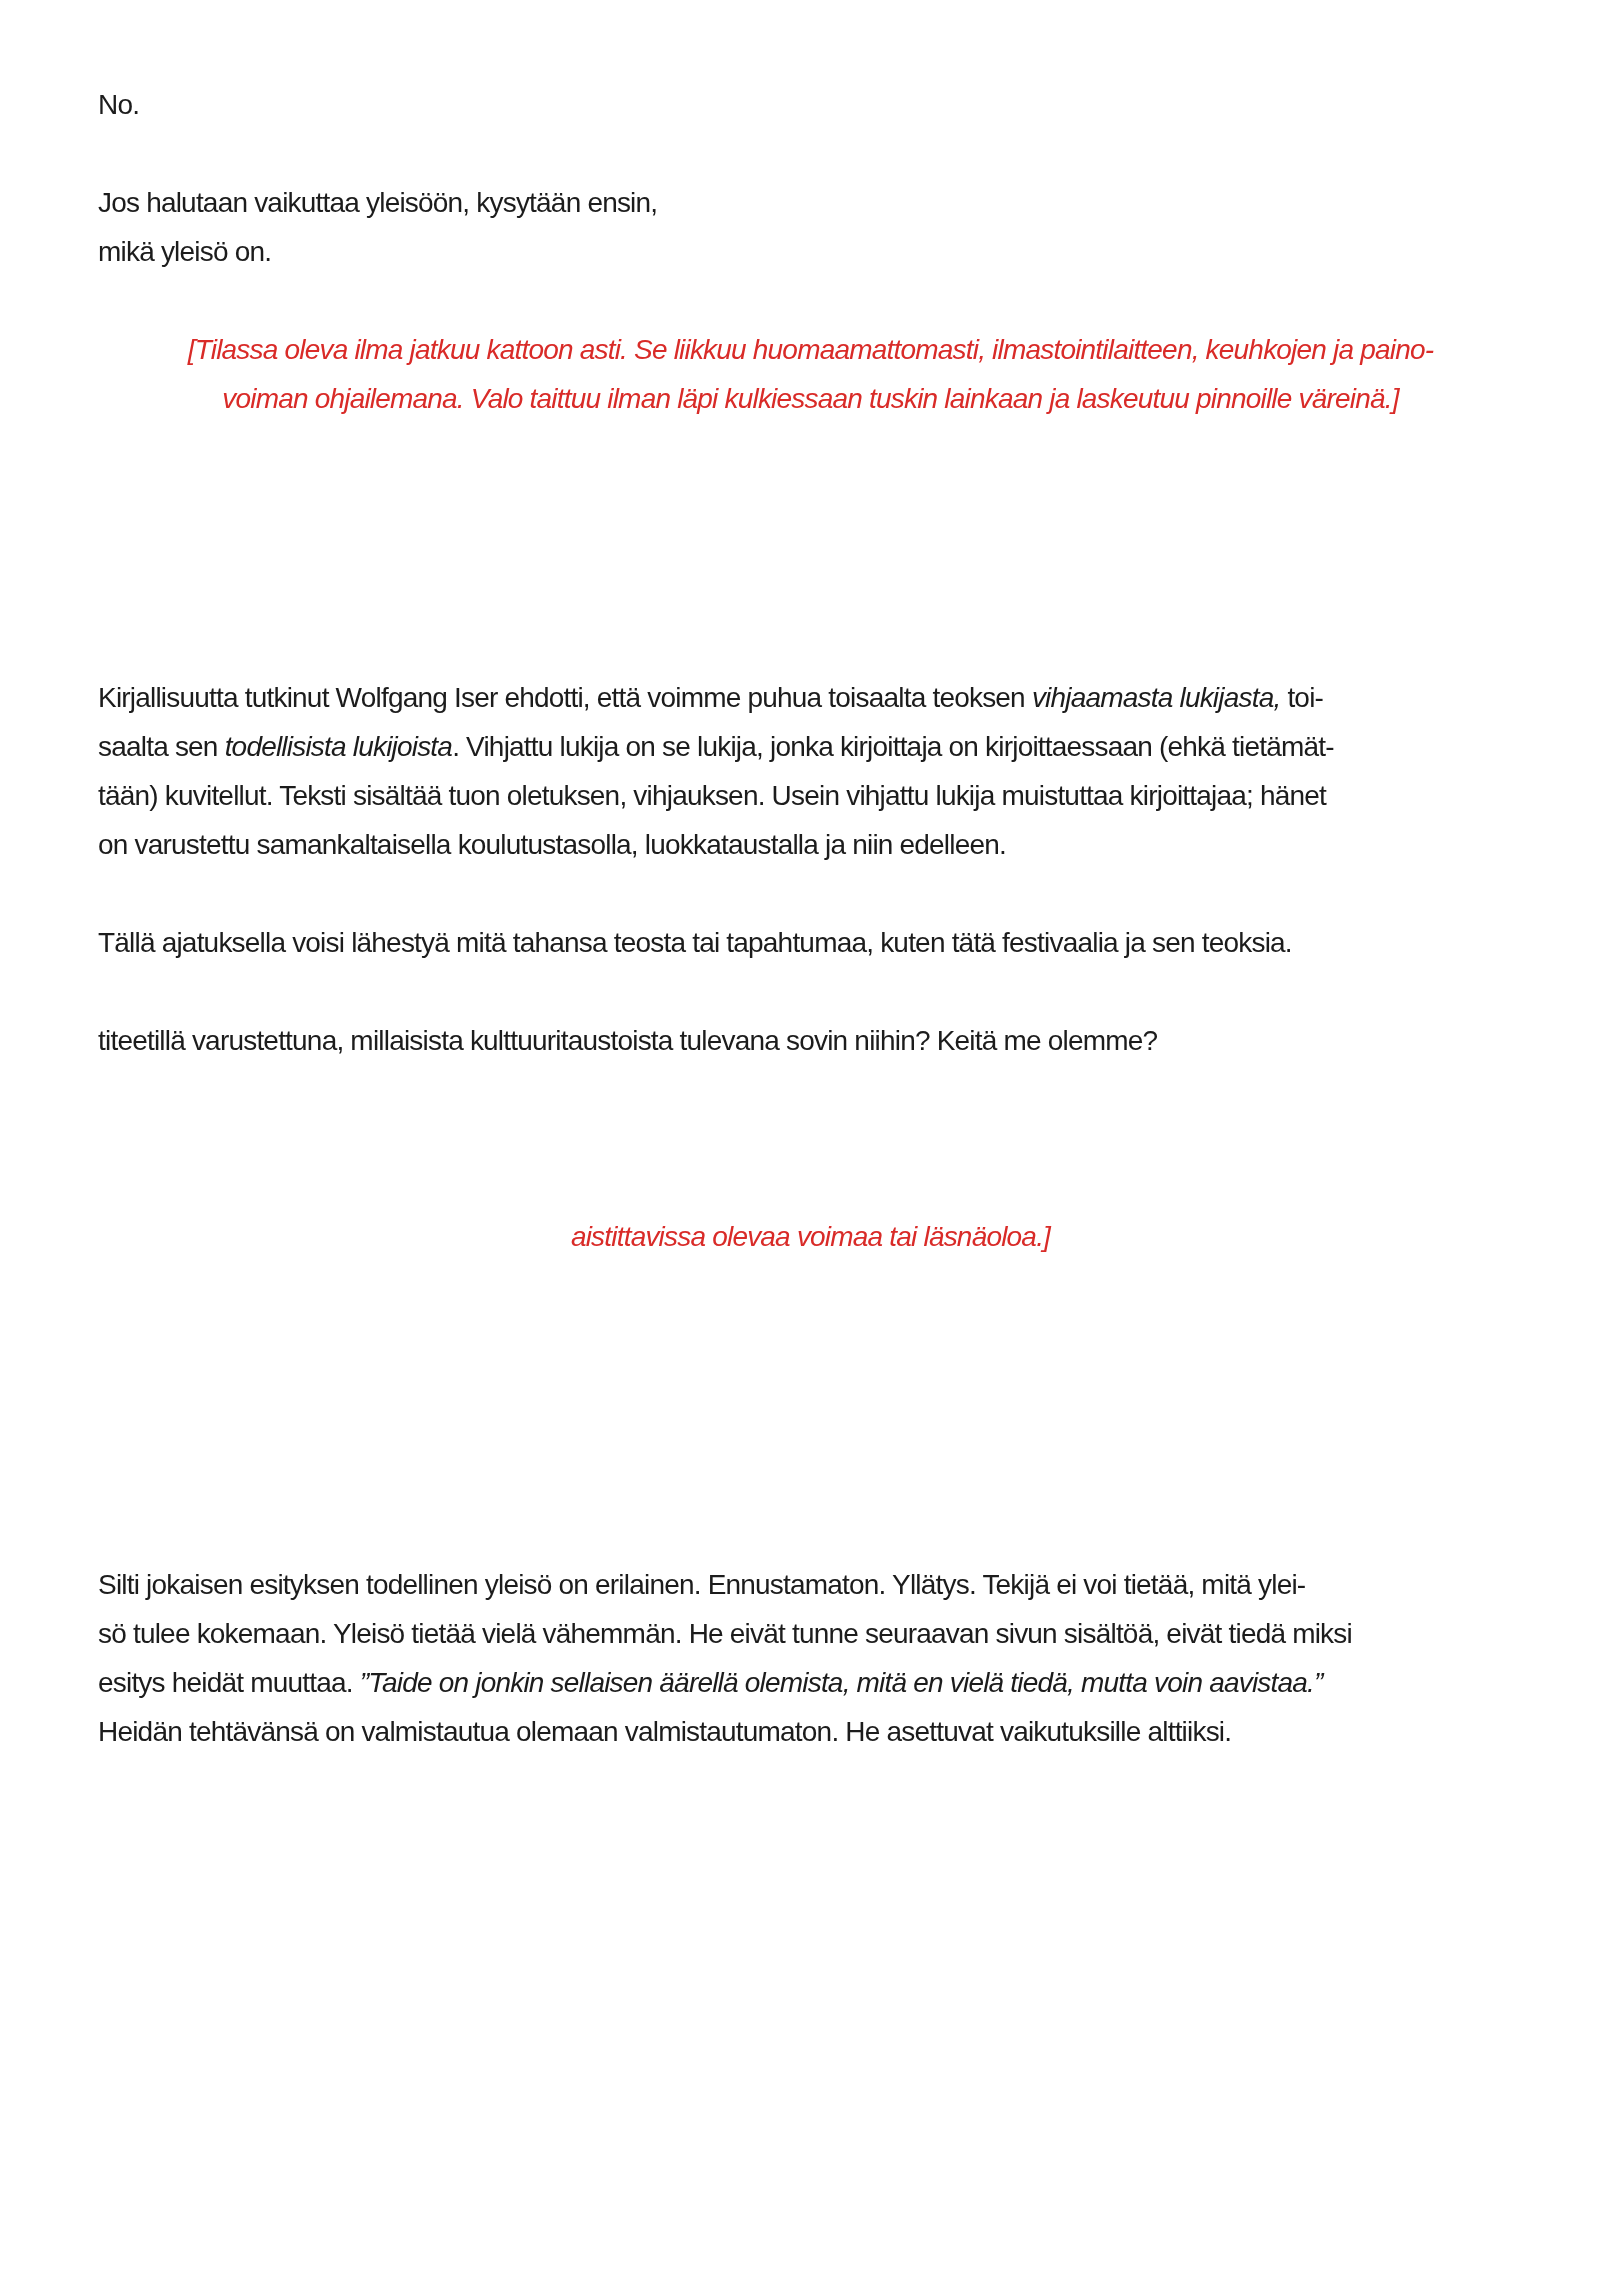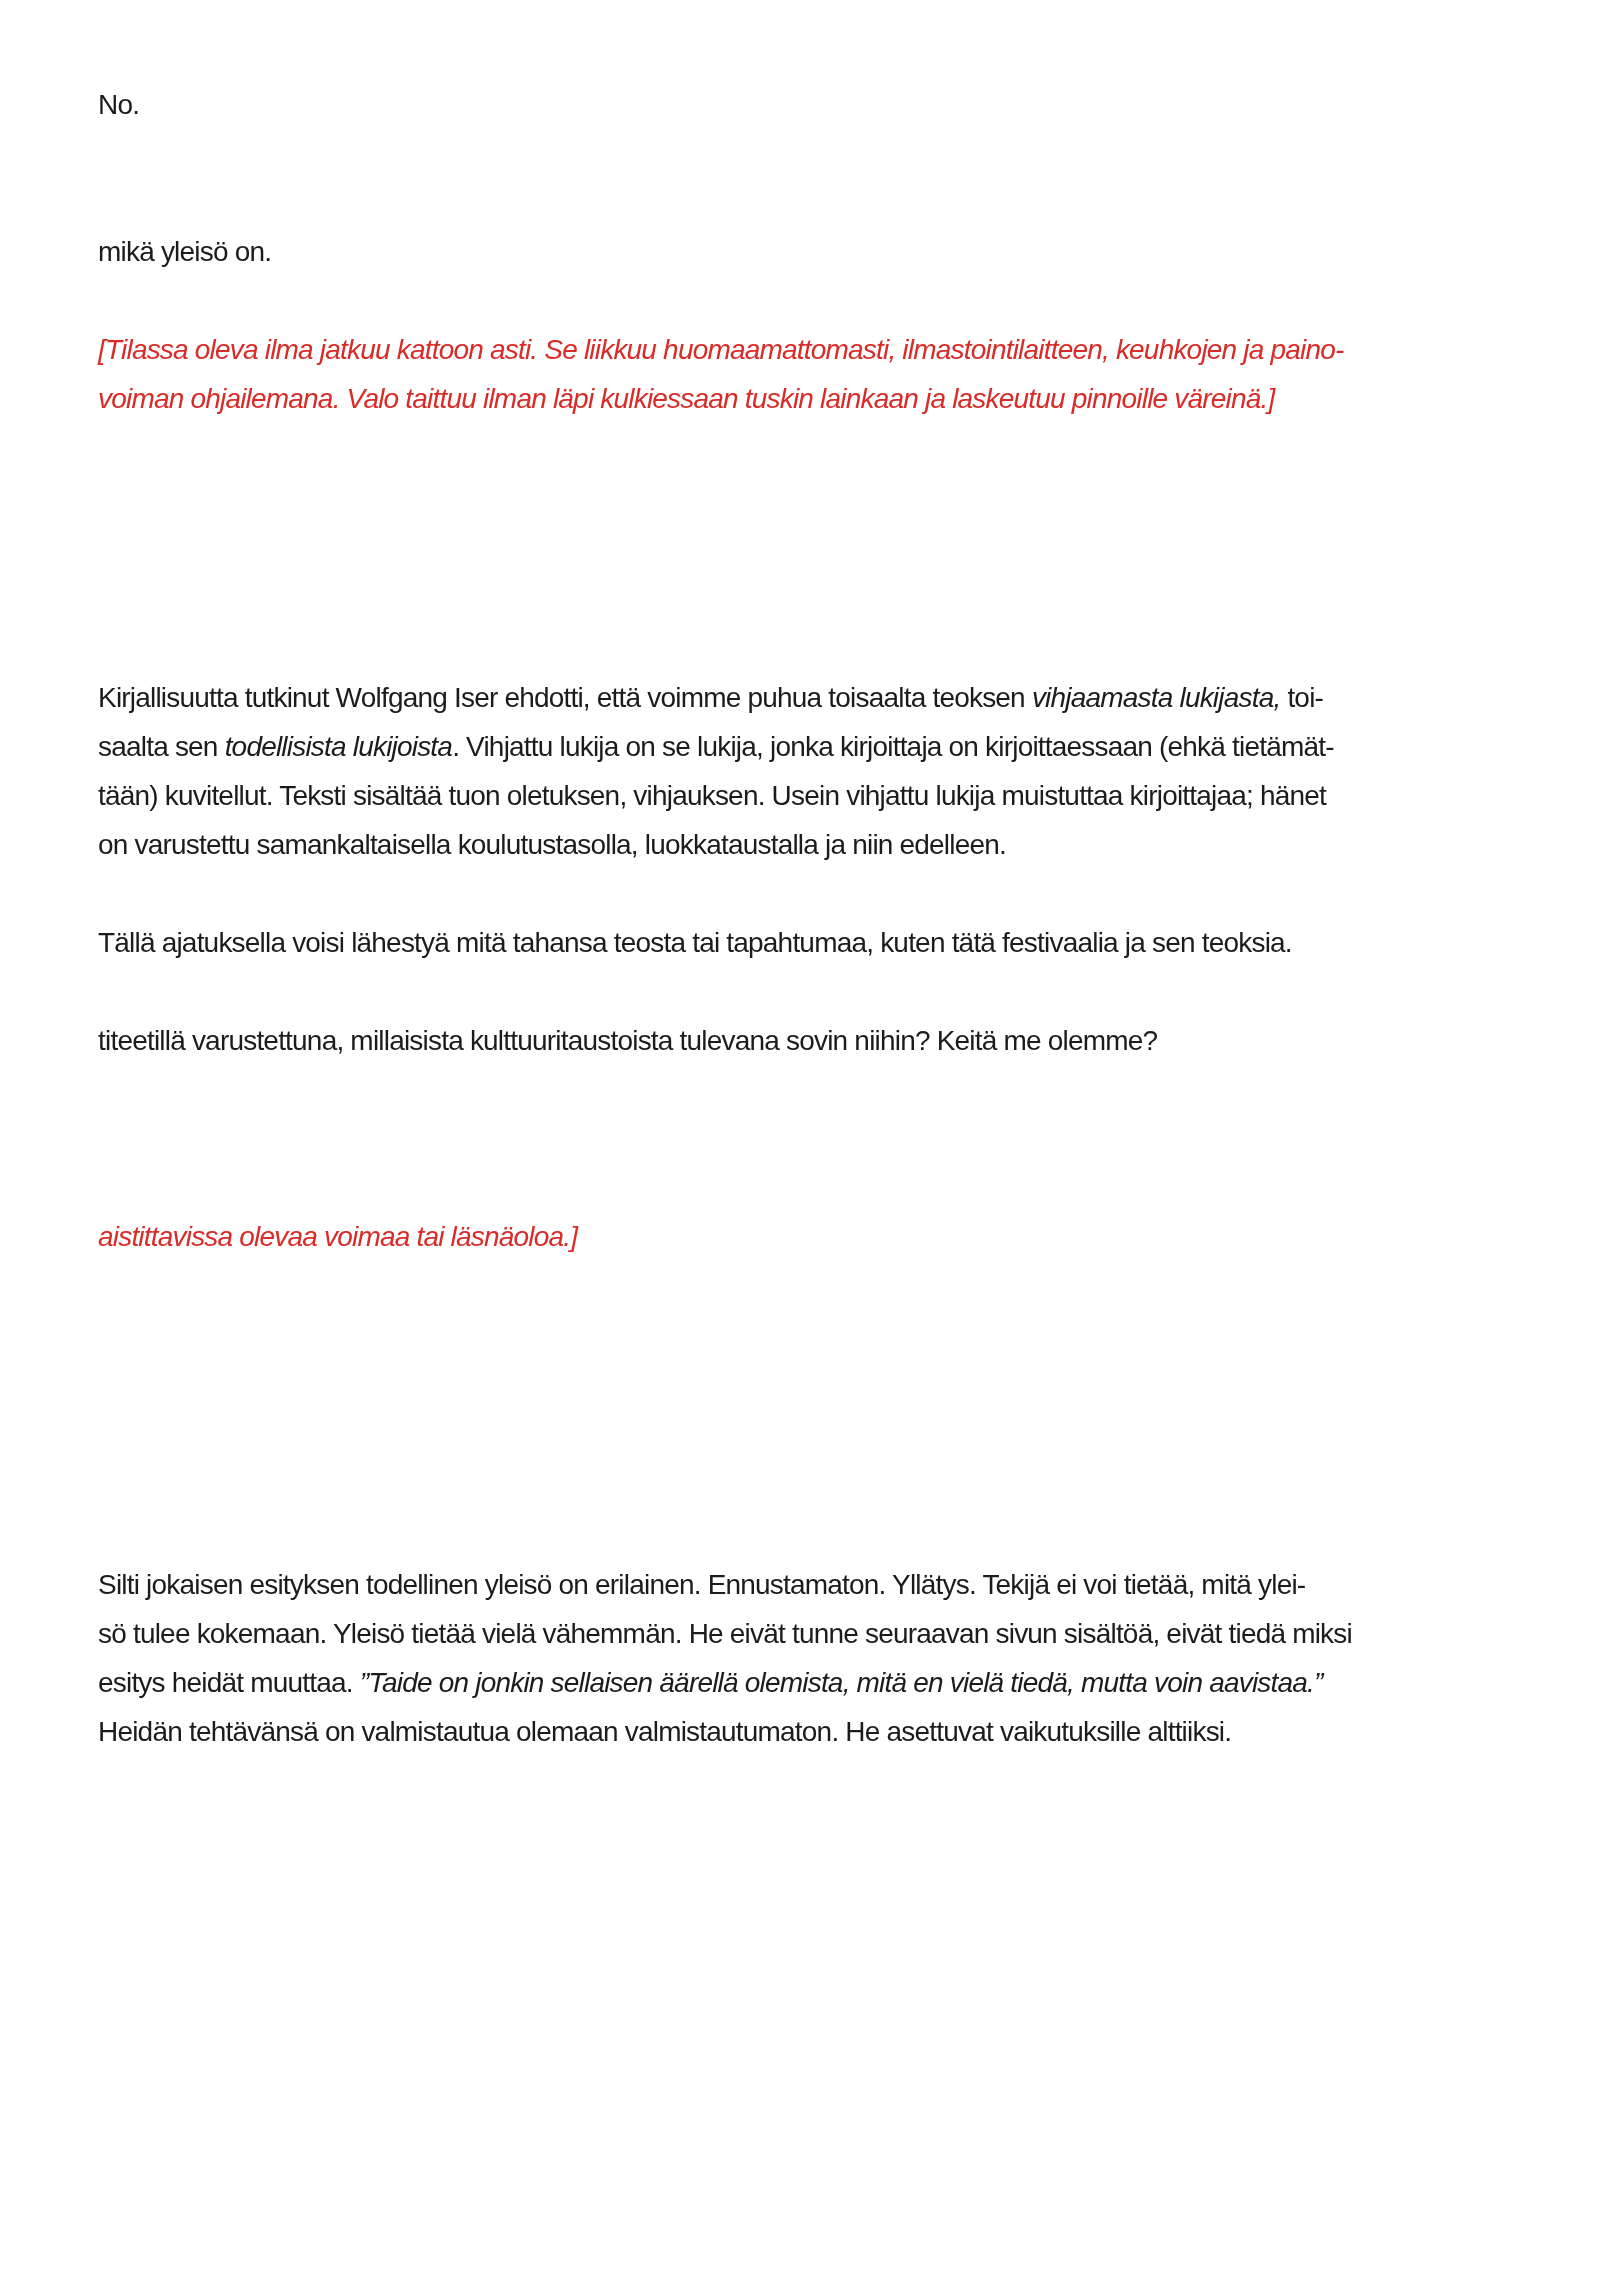--- a/index.html
+++ b/index.html
@@ -23,28 +23,29 @@
   }
   p.block {
     margin: 0 0 49px 0;
     white-space: nowrap;
   }
   p.block.gap-xl  { margin-bottom: 250px; }
   p.block.gap-xxl { margin-bottom: 299px; }
   p.block.red {
     color: var(--red-color, #d92b28);
     font-style: italic;
+    text-align: center;
   }
   .it { font-style: italic; }
 </style>
 </head>
 <body>
 
 <div class="page">
   <p class="block"><span>No.</span></p>
-  <p class="block"><br><span>mikä yleisö on.</span></p>
+  <p class="block"><span>Jos halutaan vaikuttaa yleisöön, kysytään ensin,</span><br><span>mikä yleisö on.</span></p>
   <p class="block red gap-xl"><span>[Tilassa oleva ilma jatkuu kattoon asti. Se liikkuu huomaamattomasti, ilmastointilaitteen, keuhkojen ja paino-</span><br><span>voiman ohjailemana. Valo taittuu ilman läpi kulkiessaan tuskin lainkaan ja laskeutuu pinnoille väreinä.]</span></p>
   <p class="block"><span>Kirjallisuutta tutkinut Wolfgang Iser ehdotti, että voimme puhua toisaalta teoksen </span><span class="it">vihjaamasta lukijasta,</span><span> toi-</span><br><span>saalta sen </span><span class="it">todellisista lukijoista</span><span>. Vihjattu lukija on se lukija, jonka kirjoittaja on kirjoittaessaan (ehkä tietämät-</span><br><span>tään) kuvitellut. Teksti sisältää tuon oletuksen, vihjauksen. Usein vihjattu lukija muistuttaa kirjoittajaa; hänet</span><br><span>on varustettu samankaltaisella koulutustasolla, luokkataustalla ja niin edelleen.</span></p>
   <p class="block"><span>Tällä ajatuksella voisi lähestyä mitä tahansa teosta tai tapahtumaa, kuten tätä festivaalia ja sen teoksia.</span><br><br><span>titeetillä varustettuna, millaisista kulttuuritaustoista tulevana sovin niihin? Keitä me olemme?</span></p>
   <p class="block red gap-xxl"><br><br><span>aistittavissa olevaa voimaa tai läsnäoloa.]</span></p>
   <p class="block"><span>Silti jokaisen esityksen todellinen yleisö on erilainen. Ennustamaton. Yllätys. Tekijä ei voi tietää, mitä ylei-</span><br><span>sö tulee kokemaan. Yleisö tietää vielä vähemmän. He eivät tunne seuraavan sivun sisältöä, eivät tiedä miksi</span><br><span>esitys heidät muuttaa. </span><span class="it">”Taide on jonkin sellaisen äärellä olemista, mitä en vielä tiedä, mutta voin aavistaa.”</span><br><span>Heidän tehtävänsä on valmistautua olemaan valmistautumaton. He asettuvat vaikutuksille alttiiksi.</span></p>
 </div>
 
 
 </body></html>

